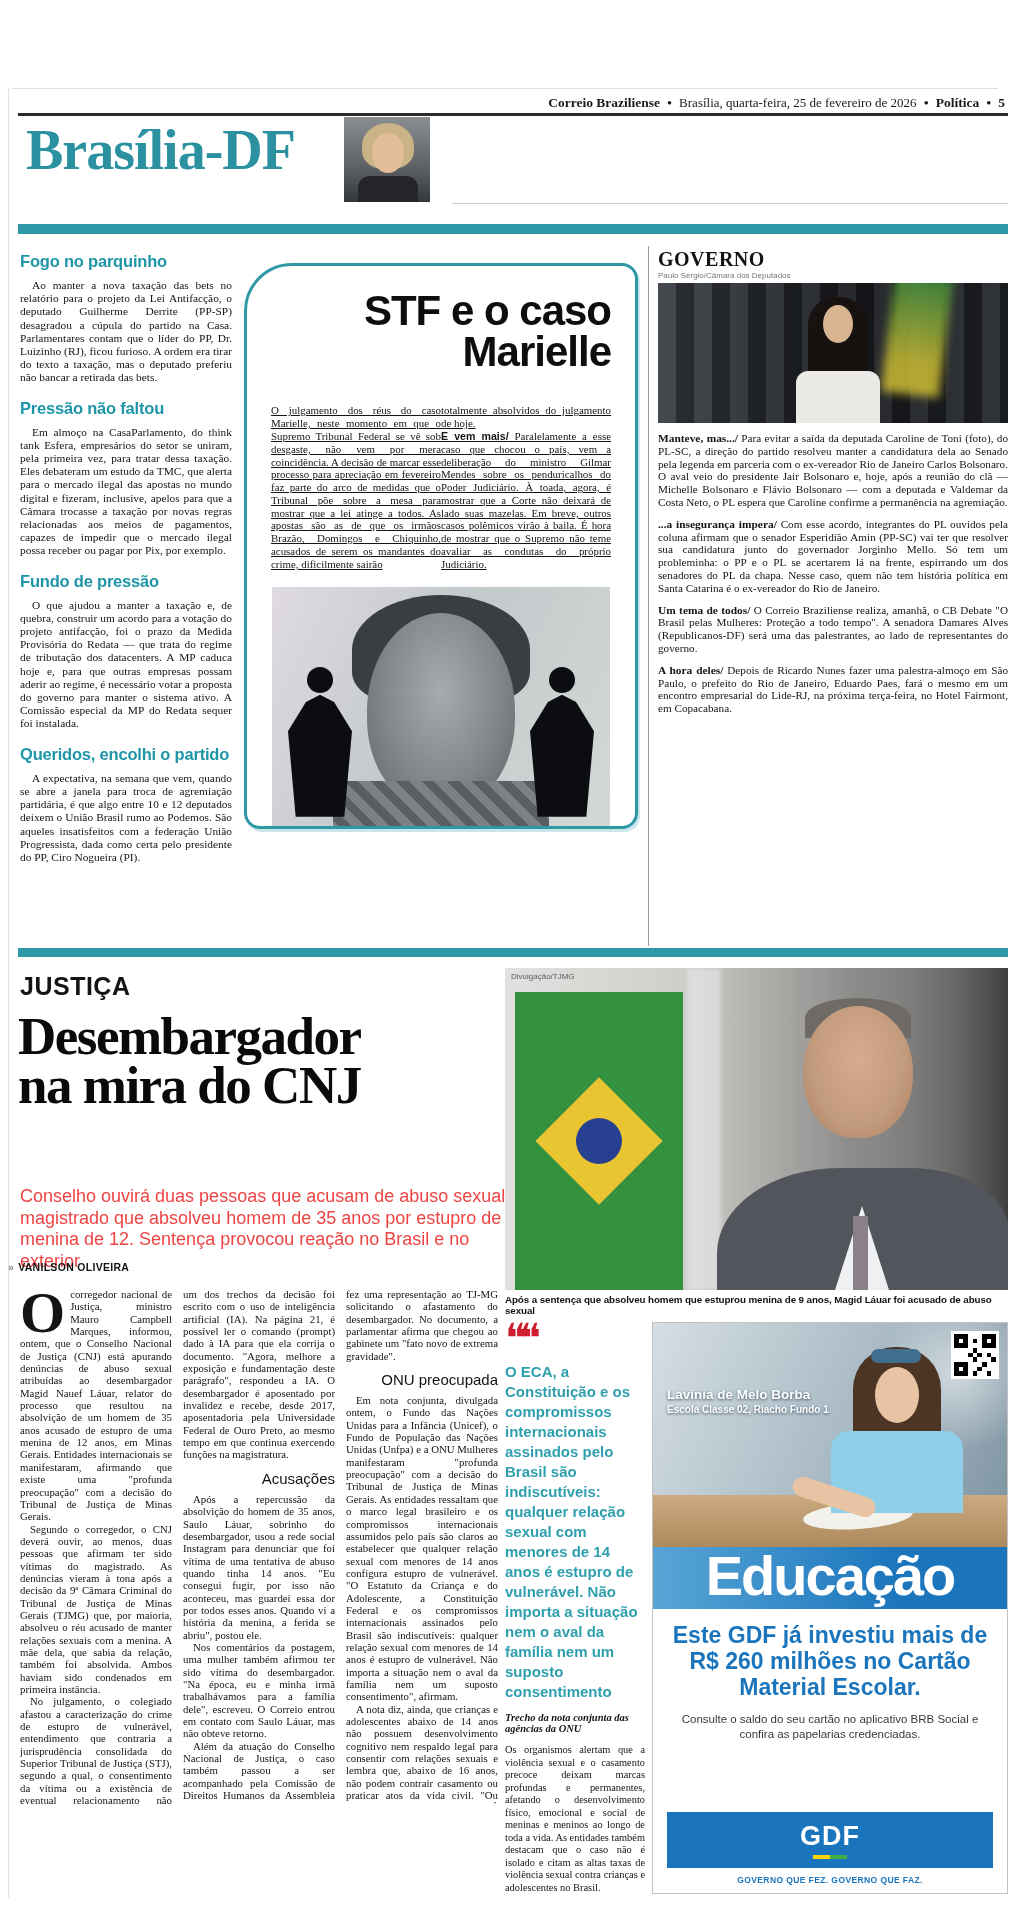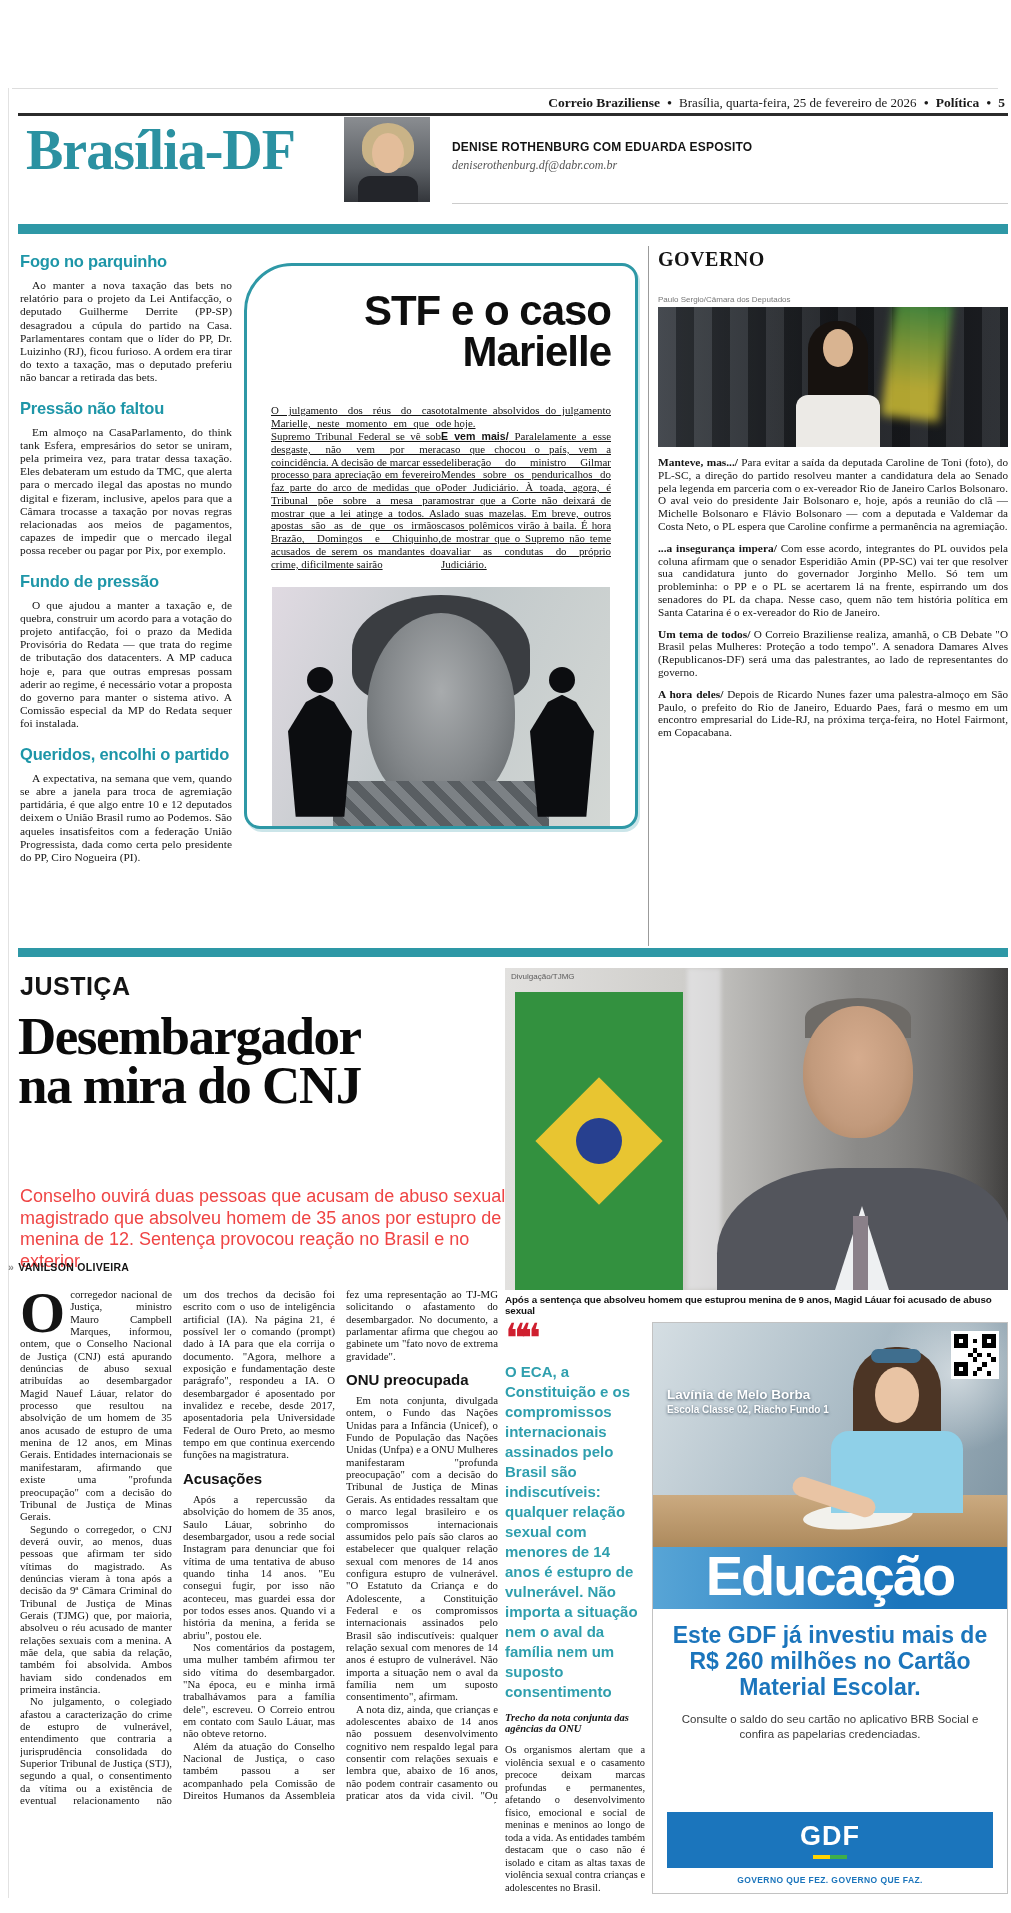--- a/index.html
+++ b/index.html
@@ -62,21 +62,21 @@
   .fig{position:absolute; bottom:16px; width:64px;}
   .fig-left{left:16px;} .fig-right{right:16px;}
   .fig .head{width:26px; height:26px; border-radius:50%; background:#0c0d10; margin:0 auto 2px;}
   .fig .suit{width:64px; height:122px; background:#0c0d10;
     clip-path:polygon(50% 0,72% 6%,100% 30%,88% 100%,12% 100%,0 30%,28% 6%);}
 
   
   .vdiv{position:absolute; left:648px; top:246px; width:1px; height:700px; background:#9b9b9b;}
   .curtidas{position:absolute; left:658px; top:248px; width:350px; height:676px; overflow:hidden;}
   .curtidas h2{font-family:"Liberation Serif",serif; font-weight:bold; font-size:20px; letter-spacing:.5px;}
-  .curtidas .credit{font-family:"Liberation Sans",sans-serif; font-size:8px; color:#777; margin:24px 0 3px;}
+  .curtidas .credit{font-family:"Liberation Sans",sans-serif; font-size:8px; color:#777; margin:0 0 3px;}
   .cphoto{position:relative; width:350px; height:140px; overflow:hidden;
     background:linear-gradient(90deg,#3a3f45 0%,#191b1f 55%,#23262b 100%);}
   .cphoto .slats{position:absolute; inset:0; background:repeating-linear-gradient(90deg,rgba(255,255,255,.06) 0 18px,rgba(0,0,0,.25) 18px 36px);}
   .cphoto .flag{position:absolute; right:62px; top:-8px; width:58px; height:120px; transform:rotate(7deg);
     background:linear-gradient(180deg,#3f8f3f 0%,#cdbd35 75%); filter:blur(5px); opacity:.85;}
   .cphoto .hair{position:absolute; left:150px; top:14px; width:60px; height:112px; background:#17120f; border-radius:28px 28px 12px 12px;}
   .cphoto .face{position:absolute; left:165px; top:22px; width:30px; height:38px; background:#d9b491; border-radius:50%;}
   .cphoto .blouse{position:absolute; left:138px; bottom:0; width:84px; height:52px; background:#eceae6; border-radius:12px 12px 0 0;}
   .citem{margin-top:9px; font-size:11.2px; line-height:12.8px; text-align:justify;}
   .citem b{font-size:11.4px;}
@@ -90,21 +90,21 @@
     font-size:18px; line-height:1.2; color:#ef4444;}
   .byline{position:absolute; left:8px; top:1261px; font-family:"Liberation Sans",sans-serif;
     font-weight:bold; font-size:10.5px; letter-spacing:.3px;}
   .byline .mark{color:#8a8a8a; margin-right:4px;}
   .body-cols{position:absolute; left:20px; top:1288px; width:478px; height:516px; display:flex; gap:11px; overflow:hidden;}
   .body-cols .bcol{flex:1; overflow:hidden;}
   .body-cols p{font-size:10.8px; line-height:12.35px; text-align:justify; text-indent:10px;}
   .body-cols p.first{text-indent:0;}
   .dropcap{float:left; font-family:"Liberation Serif",serif; font-weight:bold; font-size:58px; line-height:46px;
     padding:2px 5px 0 0;}
-  .body-cols h4{font-family:"Liberation Sans",sans-serif; font-weight:bold; font-size:15px; margin:9px 0 6px;}
+  .body-cols h4{font-family:"Liberation Sans",sans-serif; font-weight:normal; font-size:15px; margin:9px 0 6px;text-align:right;}
 
   .mphoto{position:absolute; left:505px; top:968px; width:503px; height:322px; overflow:hidden;
     background:linear-gradient(90deg,#e2e1df 0%,#cfcecb 35%,#8b8a88 70%,#45444330 100%),linear-gradient(90deg,#dcdbd9 0%,#c9c8c5 40%,#82817f 72%,#3f3e3d 100%);}
   .mphoto .pcredit{position:absolute; left:6px; top:4px; font-family:"Liberation Sans",sans-serif;
     font-size:8px; color:#5c5c5c;}
   .flagbr{position:absolute; left:10px; top:24px; width:168px; height:298px; background:#33913f;}
   .flagbr .diamond{position:absolute; left:39px; top:104px; width:90px; height:90px; background:#e8c531; transform:rotate(45deg);}
   .flagbr .circle{position:absolute; left:61px; top:126px; width:46px; height:46px; border-radius:50%; background:#27408f;}
   .mphoto .palestripe{position:absolute; left:182px; top:0; width:34px; height:100%; background:rgba(242,242,246,.5); filter:blur(2px);}
   .mphoto .head{position:absolute; left:298px; top:38px; width:110px; height:132px; border-radius:50% 50% 47% 47%;
@@ -171,24 +171,20 @@
     <span class="sep">•</span>
     <b>5</b>
   </div>
   <div class="header-rule"></div>
   <div class="page-title">Brasília-DF</div>
   <div class="columnist-photo">
     <div class="hair"></div>
     <div class="face"></div>
     <div class="torso"></div>
   </div>
-  <div class="columnist-id">
-    <div class="name">DENISE ROTHENBURG COM EDUARDA ESPOSITO</div>
-    <div class="email">deniserothenburg.df@dabr.com.br</div>
-  </div>
   <div class="header-underline"></div>
   <div class="teal-bar bar1"></div>
 
   <div class="briefs">
     <h3>Fogo no parquinho</h3>
     <p>Ao manter a nova taxação das bets no relatório para o projeto da Lei Antifacção, o deputado Guilherme Derrite (PP-SP) desagradou a cúpula do partido na Casa. Parlamentares contam que o líder do PP, Dr. Luizinho (RJ), ficou furioso. A ordem era tirar do texto a taxação, mas o deputado preferiu não bancar a retirada das bets.</p>
     <h3>Pressão não faltou</h3>
     <p>Em almoço na CasaParlamento, do think tank Esfera, empresários do setor se uniram, pela primeira vez, para tratar dessa taxação. Eles debateram um estudo da TMC, que alerta para o mercado ilegal das apostas no mundo digital e fizeram, inclusive, apelos para que a Câmara trocasse a taxação por novas regras relacionadas aos meios de pagamentos, capazes de impedir que o mercado ilegal possa receber ou pagar por Pix, por exemplo.</p>
     <h3>Fundo de pressão</h3>
     <p>O que ajudou a manter a taxação e, de quebra, construir um acordo para a votação do projeto antifacção, foi o prazo da Medida Provisória do Redata — que trata do regime de tributação dos datacenters. A MP caduca hoje e, para que outras empresas possam aderir ao regime, é necessário votar a proposta do governo para manter o sistema ativo. A Comissão especial da MP do Redata sequer foi instalada.</p>

